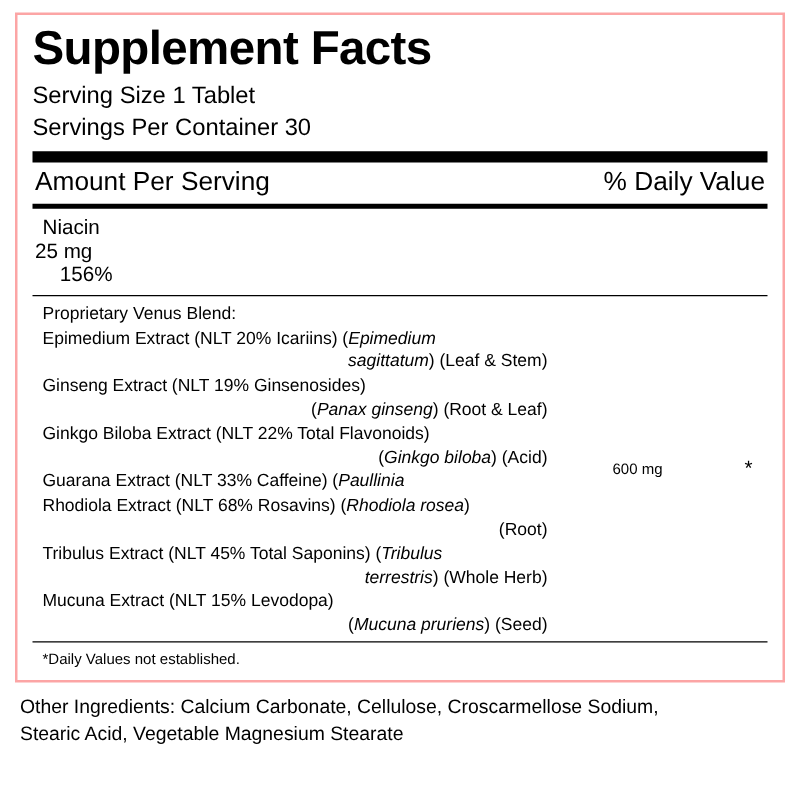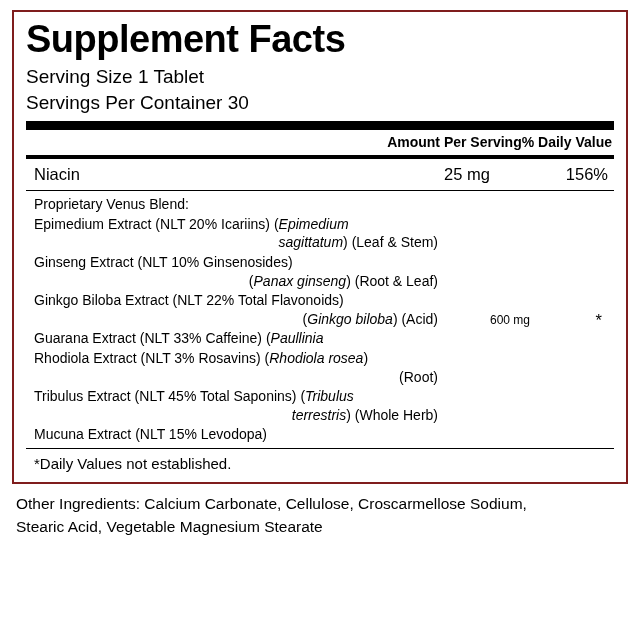--- a/index.html
+++ b/index.html
@@ -15,21 +15,21 @@
     -webkit-font-smoothing: antialiased;
   }
   .page {
     position: relative;
     width: 640px;
     height: 640px;
     box-sizing: border-box;
     padding: 10px 12px 0 12px;
   }
   .panel {
-    border: 2px solid #7f1d1d;
+    border: 2px solid #fca5a5;
     box-sizing: border-box;
     padding: 6px 12px 8px 12px;
   }
   .title {
     font-size: 38px;
     font-weight: bold;
     letter-spacing: -0.5px;
     line-height: 1.05;
     margin: 2px 0 4px 0;
   }
@@ -44,31 +44,32 @@
   .rule-med {
     border-top: 4px solid #000;
     margin: 0;
   }
   .rule-thin {
     border-top: 1px solid #000;
     margin: 0;
   }
   .amount-row {
     display: flex;
-    justify-content: flex-end;
+    justify-content: space-between;
     align-items: baseline;
-    font-size: 14px;
-    font-weight: bold;
+    font-size: 21px;
+    font-weight: normal;
     padding: 4px 2px 5px 2px;
   }
   .nutrient-row {
     display: flex;
     align-items: baseline;
     font-size: 16.5px;
     padding: 6px 2px 6px 2px;
+    flex-direction: column;
   }
   .nutrient-name {
     flex: 1 1 auto;
     padding-left: 6px;
   }
   .nutrient-amt {
     width: 92px;
     text-align: left;
     padding-right: 10px;
   }
@@ -107,21 +108,21 @@
     align-self: center;
   }
   .blend-dv {
     width: 62px;
     text-align: right;
     padding-right: 10px;
     font-size: 16.5px;
     align-self: center;
   }
   .footnote {
-    font-size: 15px;
+    font-size: 12px;
     padding: 6px 2px 2px 8px;
   }
   .other {
     font-size: 15.5px;
     line-height: 1.45;
     padding: 9px 4px 0 4px;
   }
   i { font-style: italic; }
 </style>
 </head>
@@ -156,45 +157,46 @@
     <div class="blend">
       <div class="blend-names">
         <div class="blend-title">Proprietary Venus Blend:</div>
 
         <div class="ing">
           <span>Epimedium Extract (NLT 20% Icariins) (</span><i>Epimedium</i>
           <span class="cont"><i>sagittatum</i><span>) (Leaf &amp; Stem)</span></span>
         </div>
 
         <div class="ing">
-          <span>Ginseng Extract (NLT 10% Ginsenosides)</span>
+          <span>Ginseng Extract (NLT 19% Ginsenosides)</span>
           <span class="cont"><span>(</span><i>Panax ginseng</i><span>) (Root &amp; Leaf)</span></span>
         </div>
 
         <div class="ing">
           <span>Ginkgo Biloba Extract (NLT 22% Total Flavonoids)</span>
           <span class="cont"><span>(</span><i>Ginkgo biloba</i><span>) (Acid)</span></span>
         </div>
 
         <div class="ing">
           <span>Guarana Extract (NLT 33% Caffeine) (</span><i>Paullinia</i>
         </div>
 
         <div class="ing">
-          <span>Rhodiola Extract (NLT 3% Rosavins) (</span><i>Rhodiola rosea</i><span>)</span>
+          <span>Rhodiola Extract (NLT 68% Rosavins) (</span><i>Rhodiola rosea</i><span>)</span>
           <span class="cont"><span>(Root)</span></span>
         </div>
 
         <div class="ing">
           <span>Tribulus Extract (NLT 45% Total Saponins) (</span><i>Tribulus</i>
           <span class="cont" style="padding-left:0;"><i>terrestris</i><span>) (Whole Herb)</span></span>
         </div>
 
         <div class="ing">
           <span>Mucuna Extract (NLT 15% Levodopa)</span>
+          <span class="cont" style="padding-left:0;"><span>(</span><i>Mucuna pruriens</i><span>) (Seed)</span></span>
         </div>
       </div>
 
       <div class="blend-amt">600 mg</div>
       <div class="blend-dv">*</div>
     </div>
 
     <div class="rule-thin"></div>
 
     <div class="footnote">*Daily Values not established.</div>

